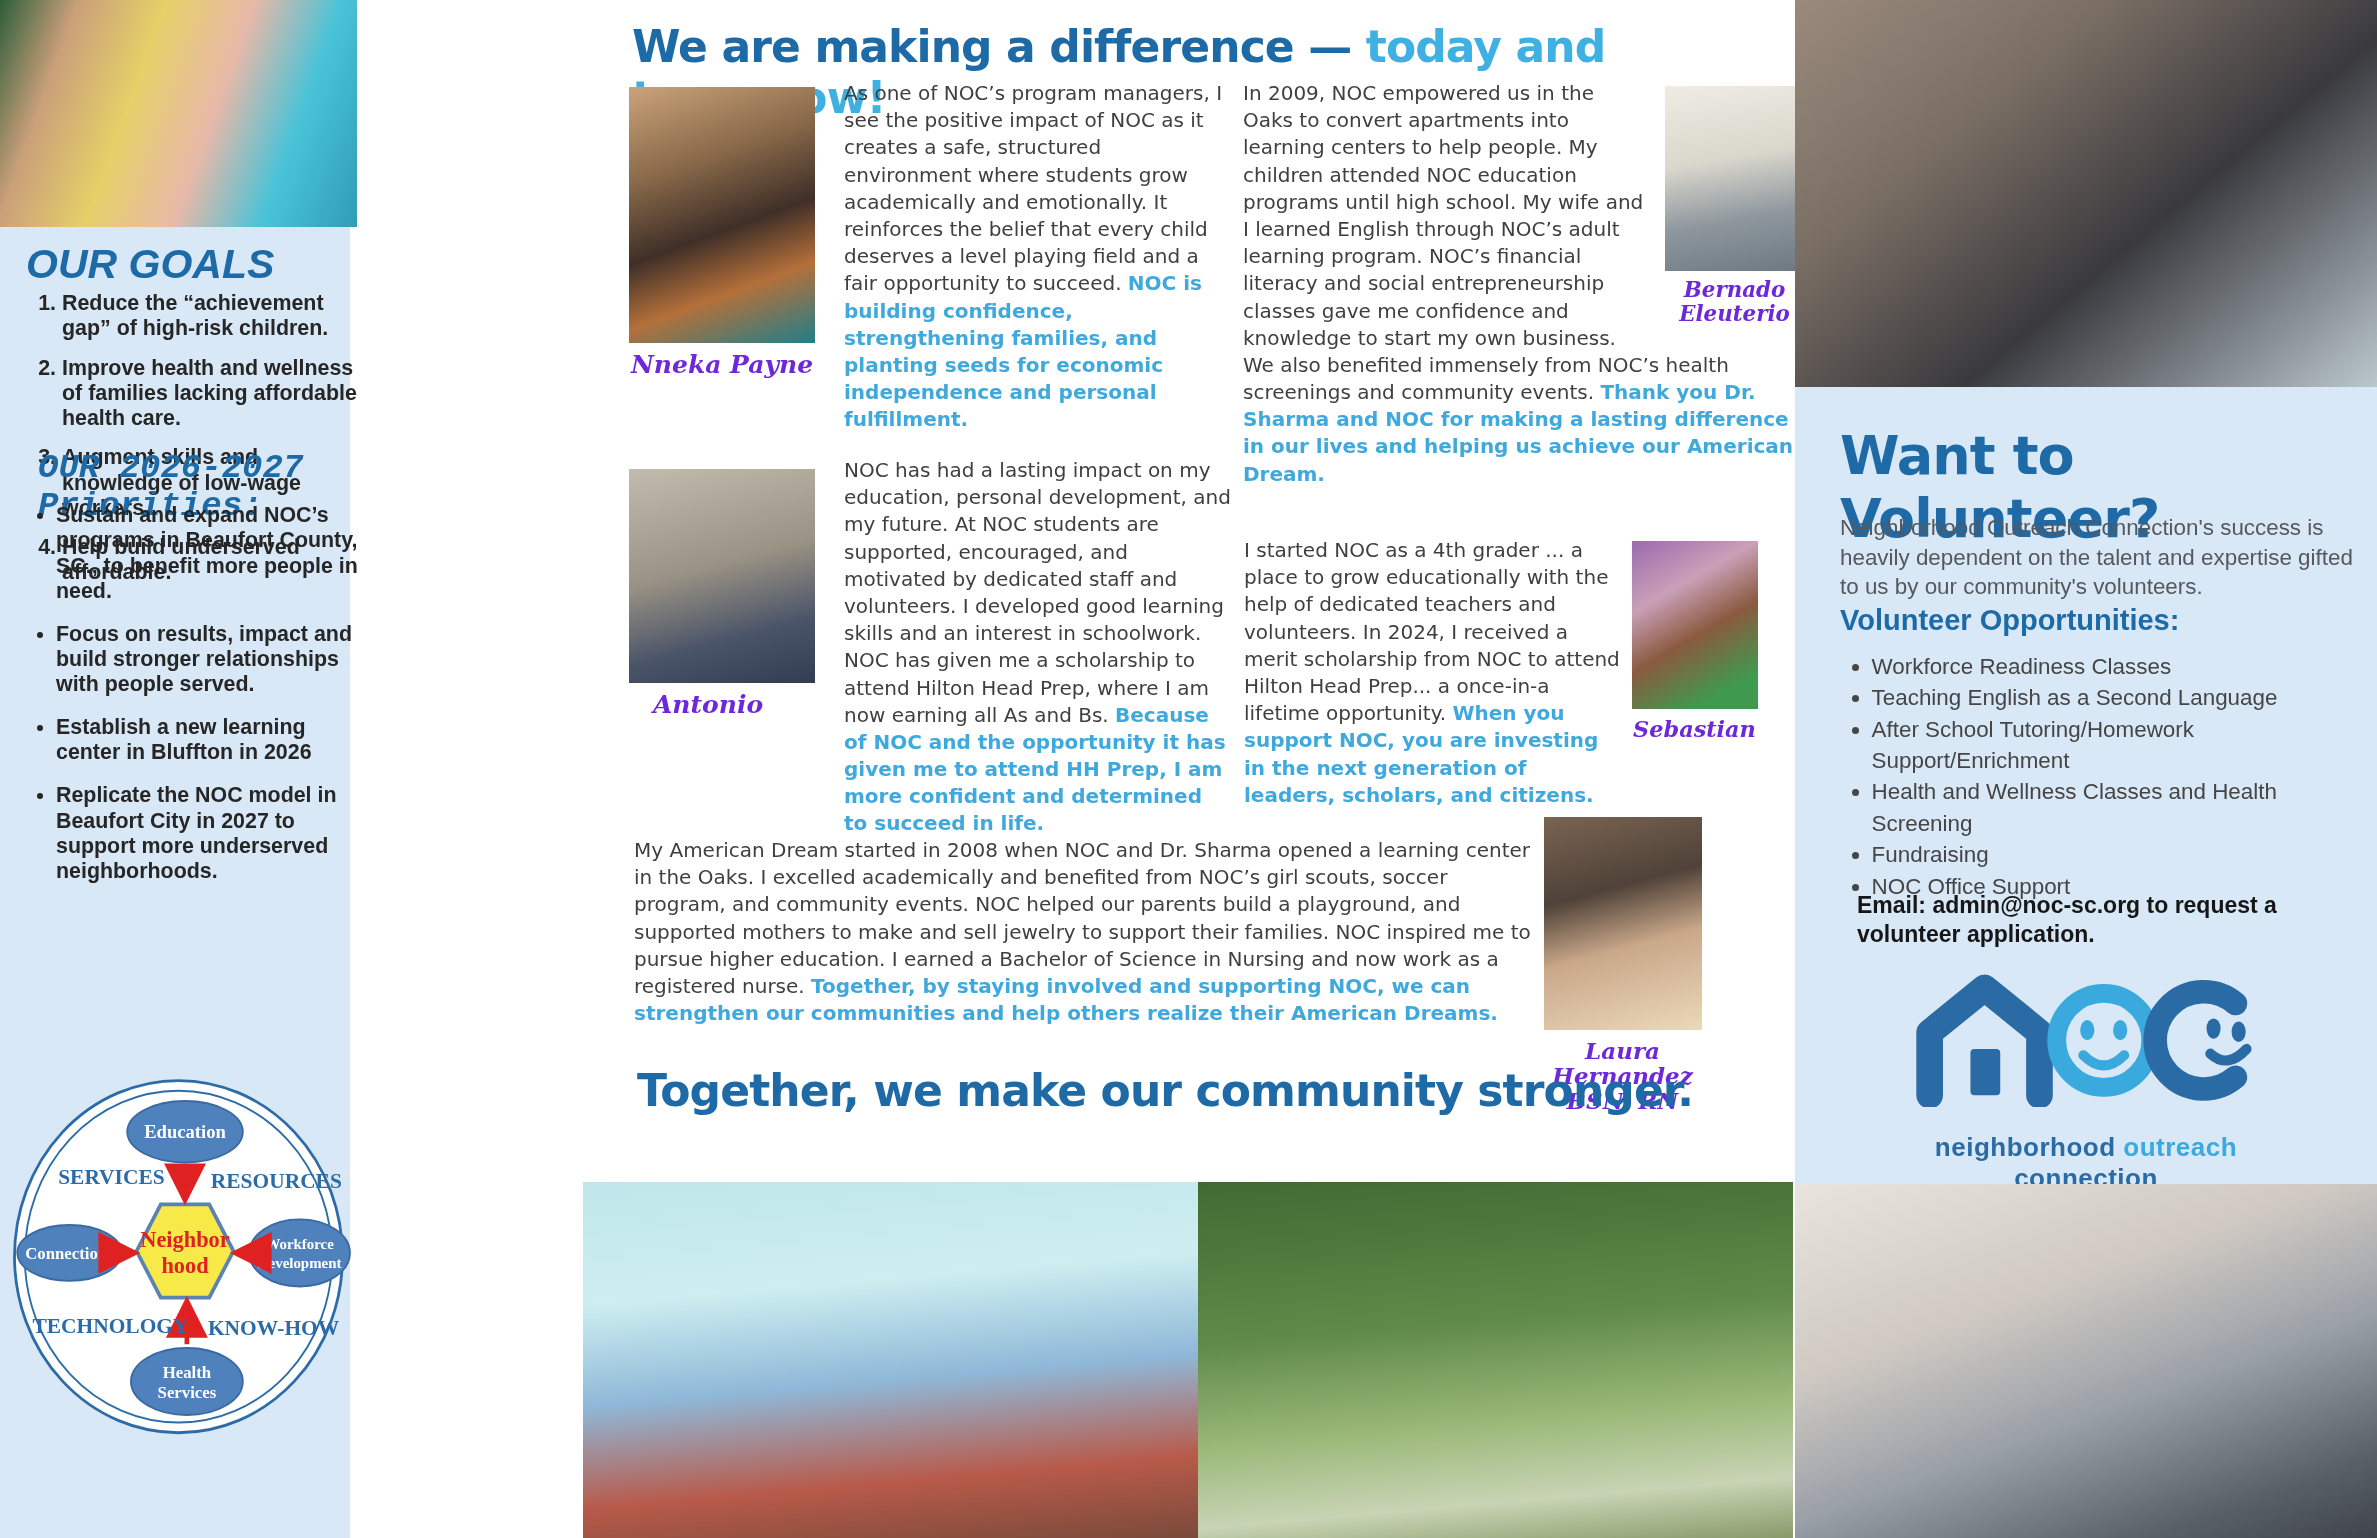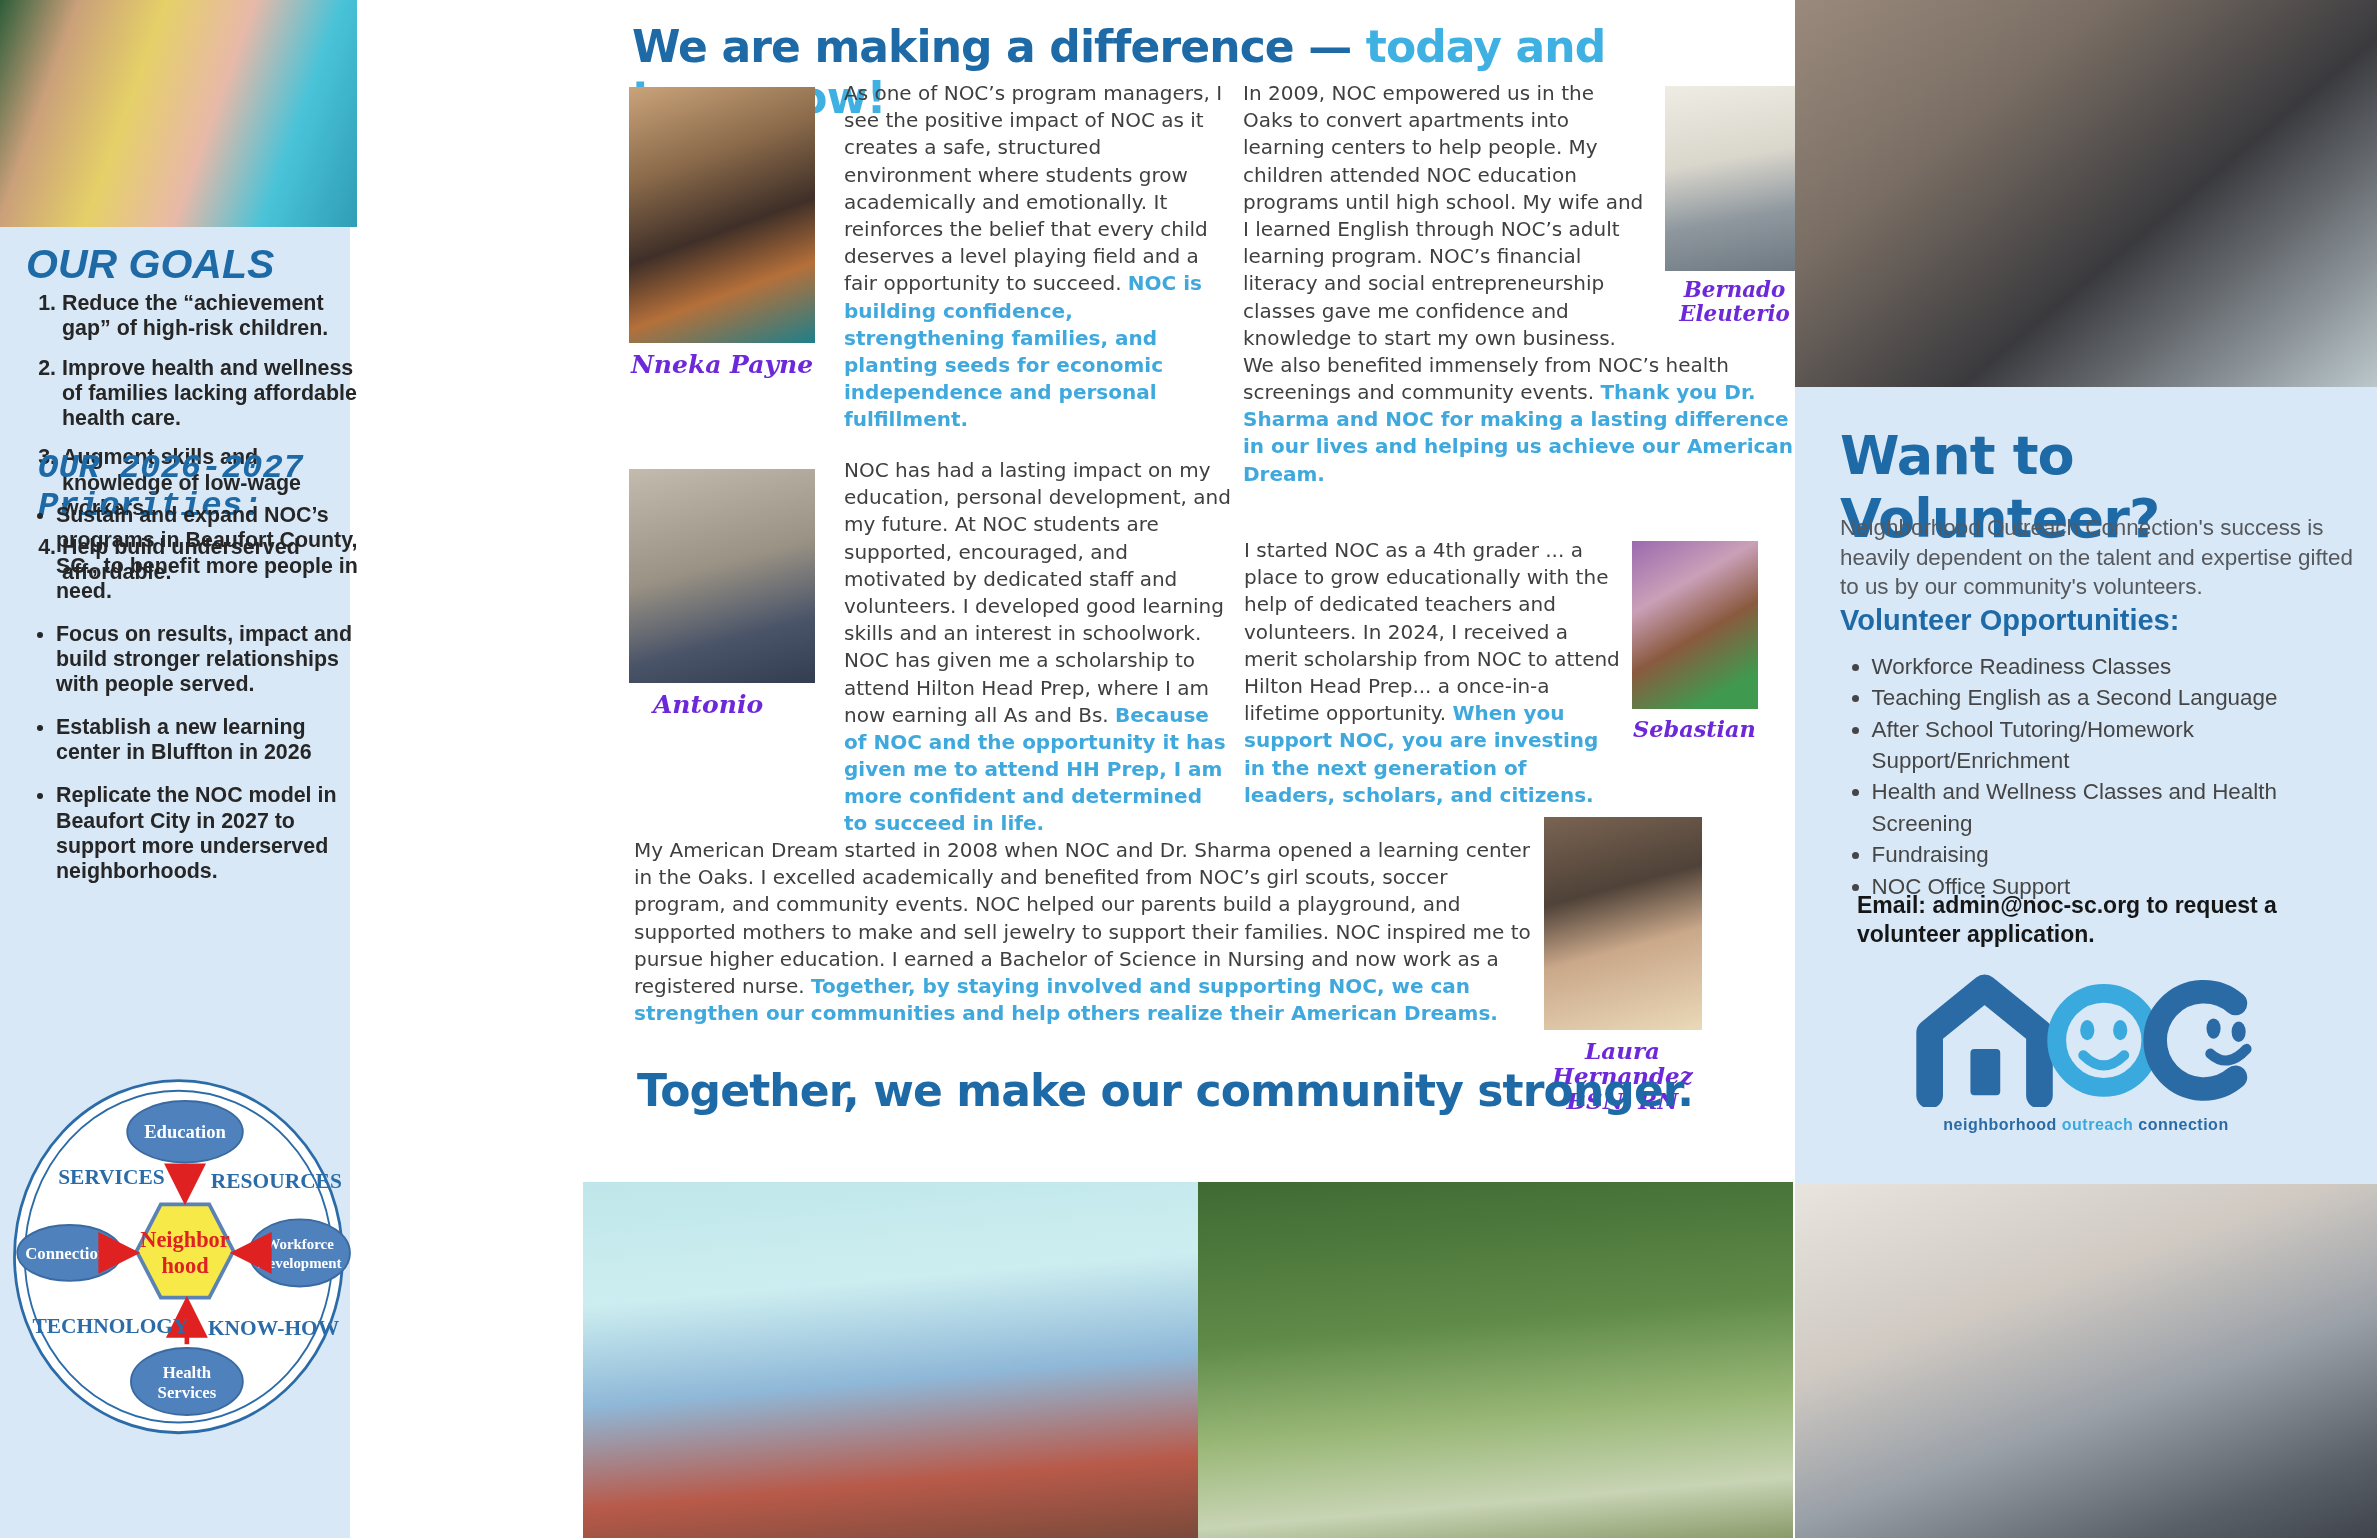--- a/index.html
+++ b/index.html
@@ -86,22 +86,22 @@
     color:#1d6aa7; letter-spacing:-0.9px; }
   .rp-intro { left:45px; top:513px; width:524px; margin:0; font-family:"Liberation Sans",sans-serif;
     font-size:22.4px; line-height:1.32; color:#55585c; }
   .rp-opp-title { left:45px; top:604px; margin:0; font-family:"Liberation Sans",sans-serif;
     font-size:29px; font-weight:bold; color:#1d6aa7; }
   .rp-list { left:58px; top:651px; width:508px; margin:0; padding-left:18.6px; list-style:disc; }
   .rp-list li { font-family:"Liberation Sans",sans-serif; font-size:22.4px; color:#454545; line-height:1.4; }
   .rp-email { left:45px; top:874px; width:471px; margin:17px; font-family:"Liberation Sans",sans-serif;
     font-size:23px; font-weight:bold; color:#161616; line-height:1.28; }
   .logo { left:65px; top:958px; width:452px; text-align:center; }
-  .logo-word { margin-top:5px; font-family:"Liberation Sans",sans-serif;
-    font-weight:bold; font-size:16px; letter-spacing:0.5px; }
+  .logo-word { margin-top:21px; font-family:"Liberation Sans",sans-serif;
+    font-weight:bold; font-size:26px; letter-spacing:0.5px; }
   .lw1,.lw3 { color:#2a6ba6; } .lw2 { color:#3aa9dd; }
 </style>
 </head>
 <body>
 
 <div class="page">
 
   <section class="panel panel-left">
     <div class="photo photo-children"></div>
 

